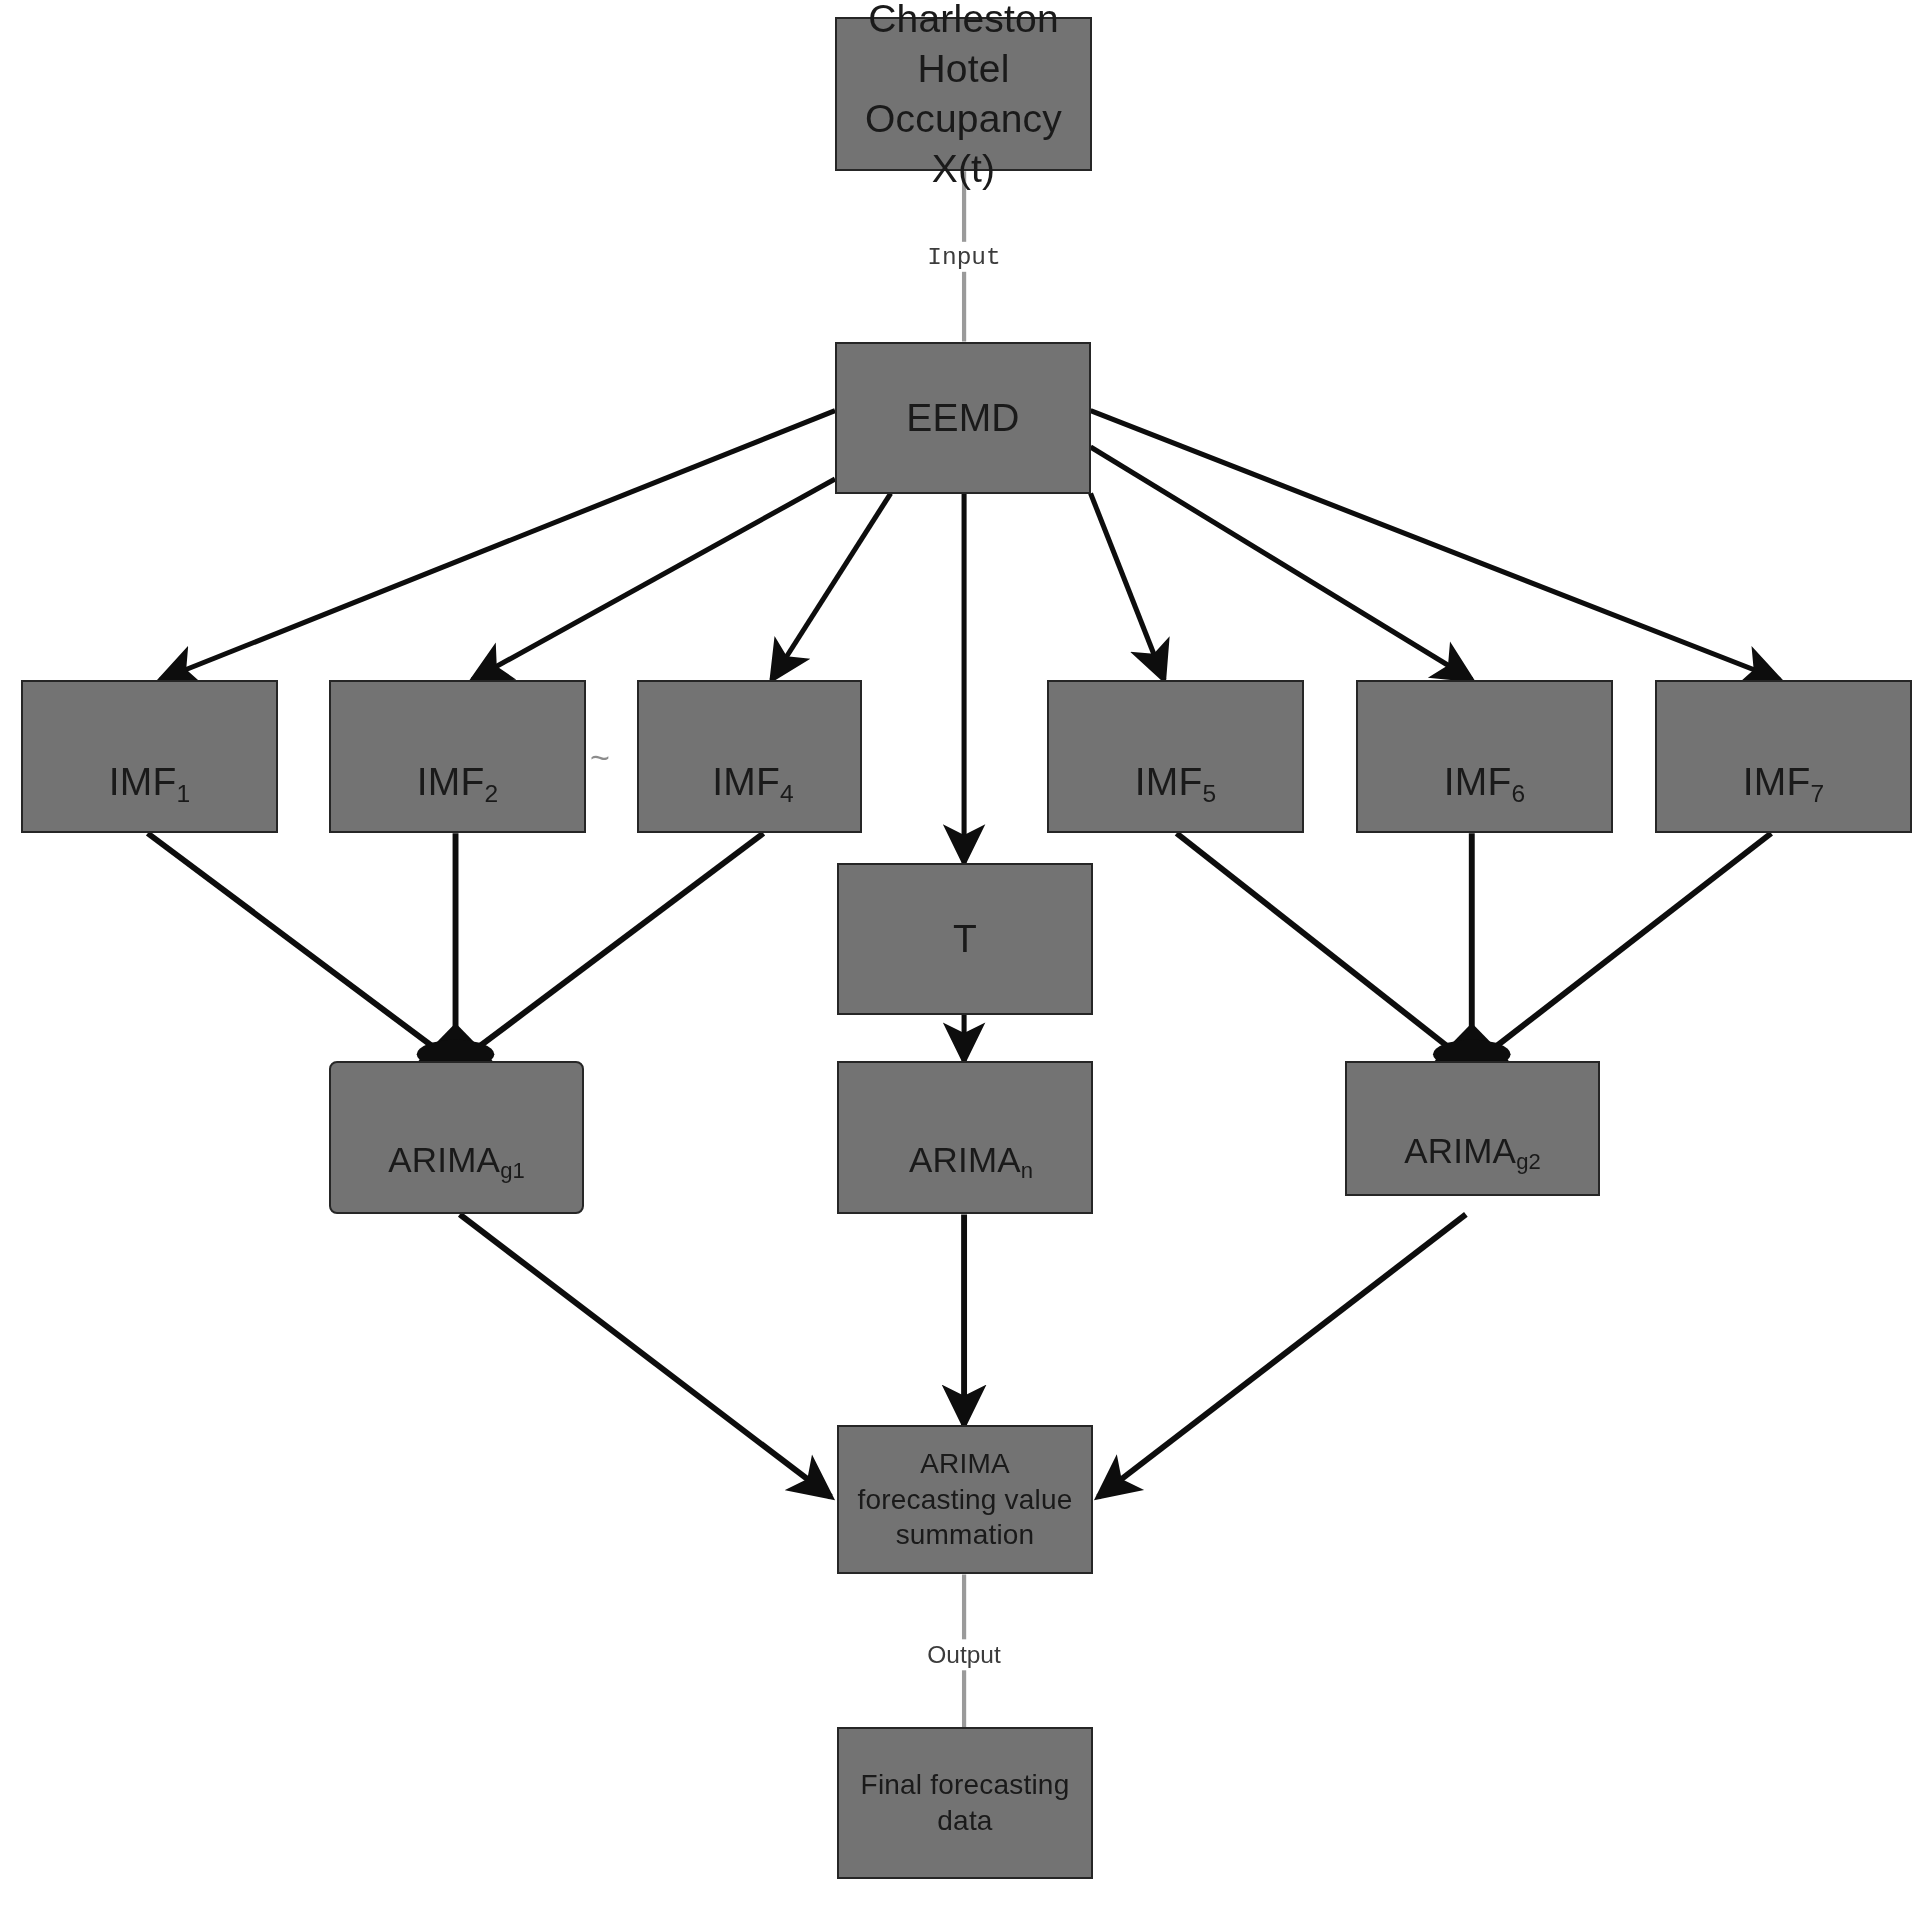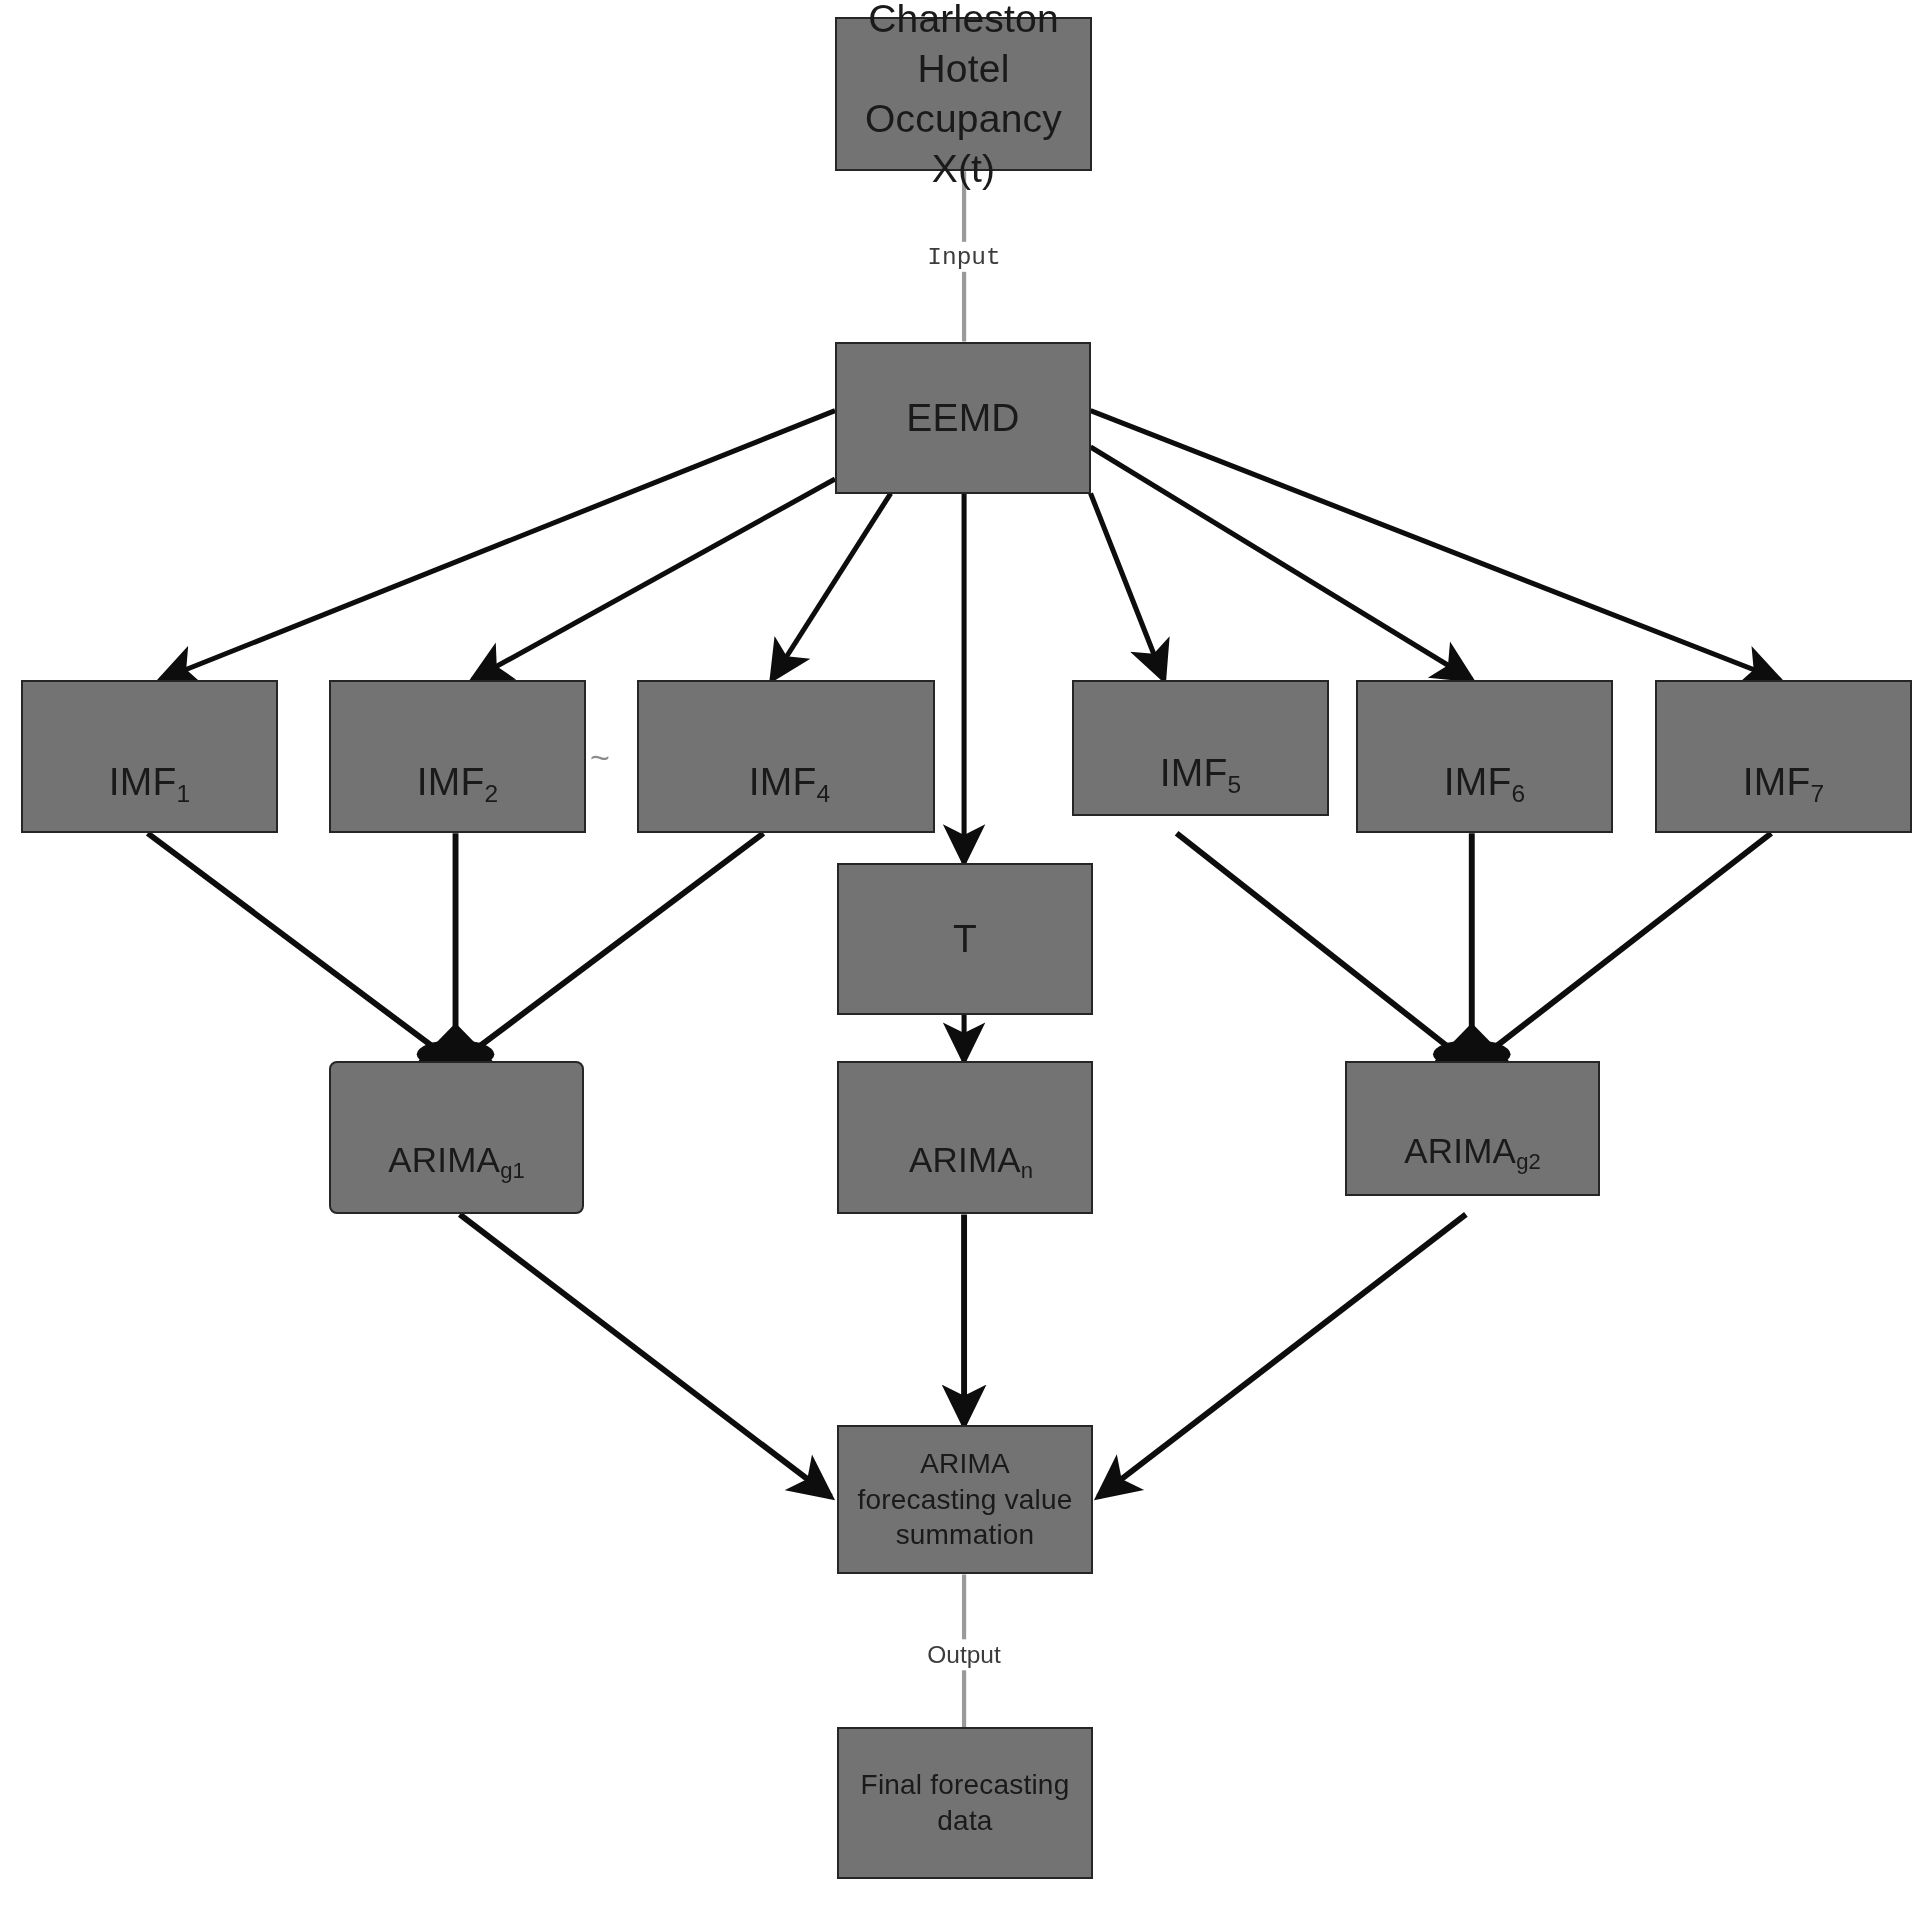--- a/index.html
+++ b/index.html
@@ -144,27 +144,27 @@
   </div>
 
   <div class="node big-text" style="left:329px; top:680px; width:257px; height:153px;">
     <span class="label">
       <span>IMF</span><span class="sub">2</span>
     </span>
   </div>
 
   <div class="tilde-sep" style="left:600px; top:757px;">~</div>
 
-  <div class="node big-text" style="left:637px; top:680px; width:298px; height:153px;padding-left:7px;">
+  <div class="node big-text" style="left:637px; top:680px; width:225px; height:153px;padding-left:7px;">
     <span class="label">
       <span>IMF</span><span class="sub">4</span>
     </span>
   </div>
 
-  <div class="node big-text" style="left:1072px; top:680px; width:257px; height:136px;">
+  <div class="node big-text" style="left:1047px; top:680px; width:257px; height:153px;">
     <span class="label">
       <span>IMF</span><span class="sub">5</span>
     </span>
   </div>
 
   <div class="node big-text" style="left:1356px; top:680px; width:257px; height:153px;">
     <span class="label">
       <span>IMF</span><span class="sub">6</span>
     </span>
   </div>

